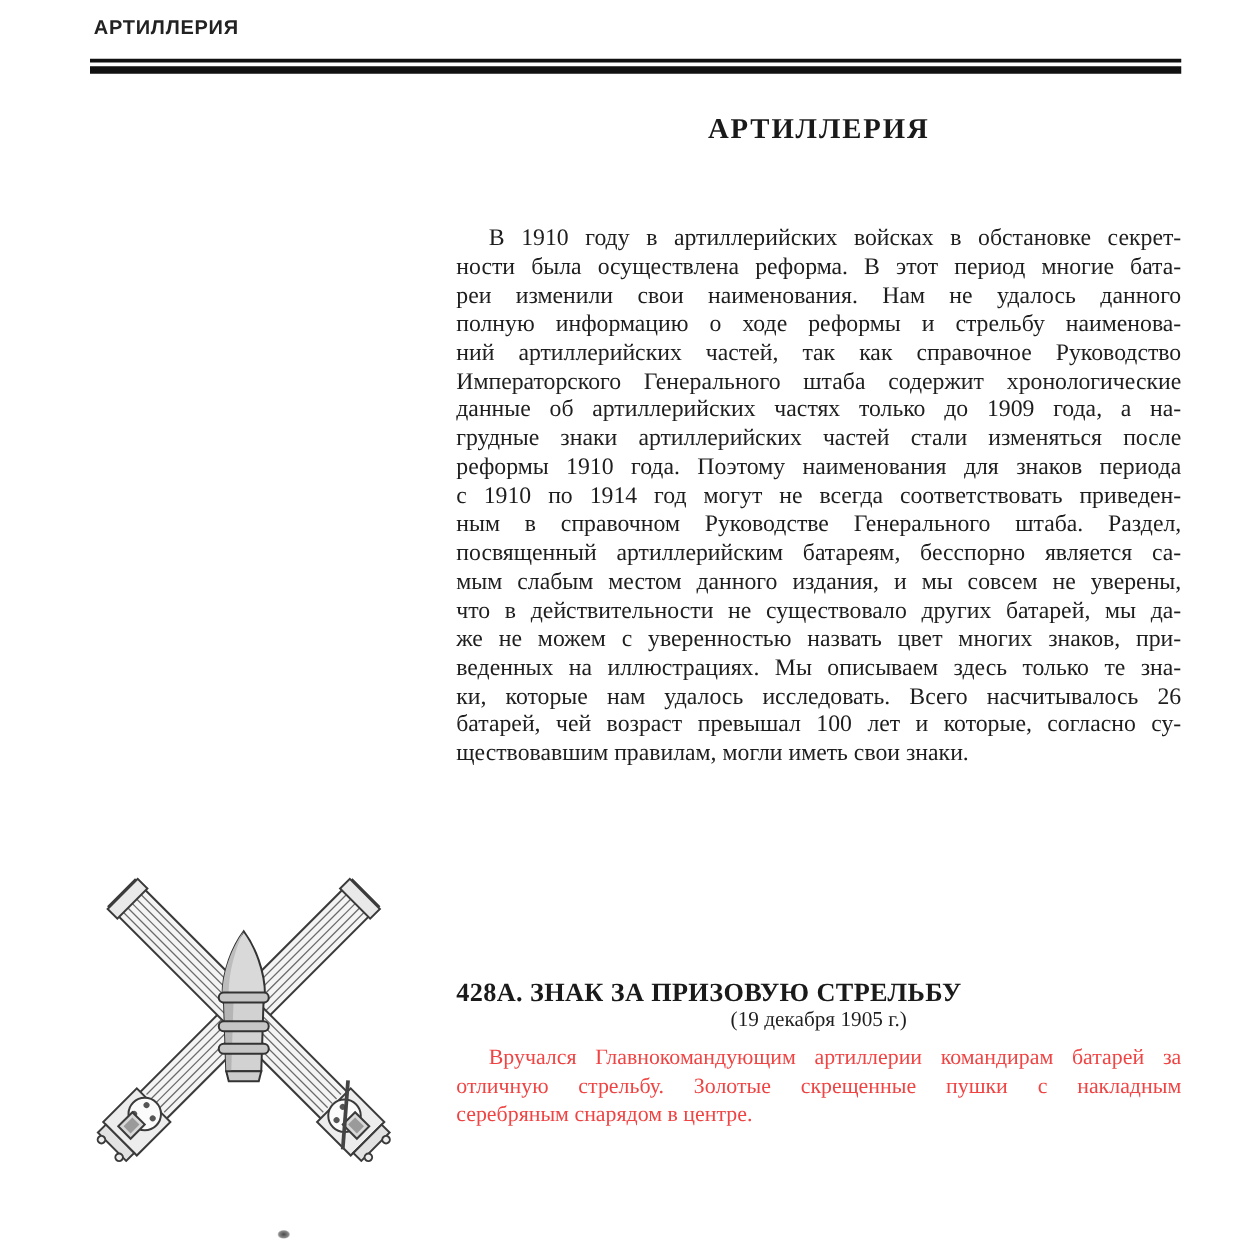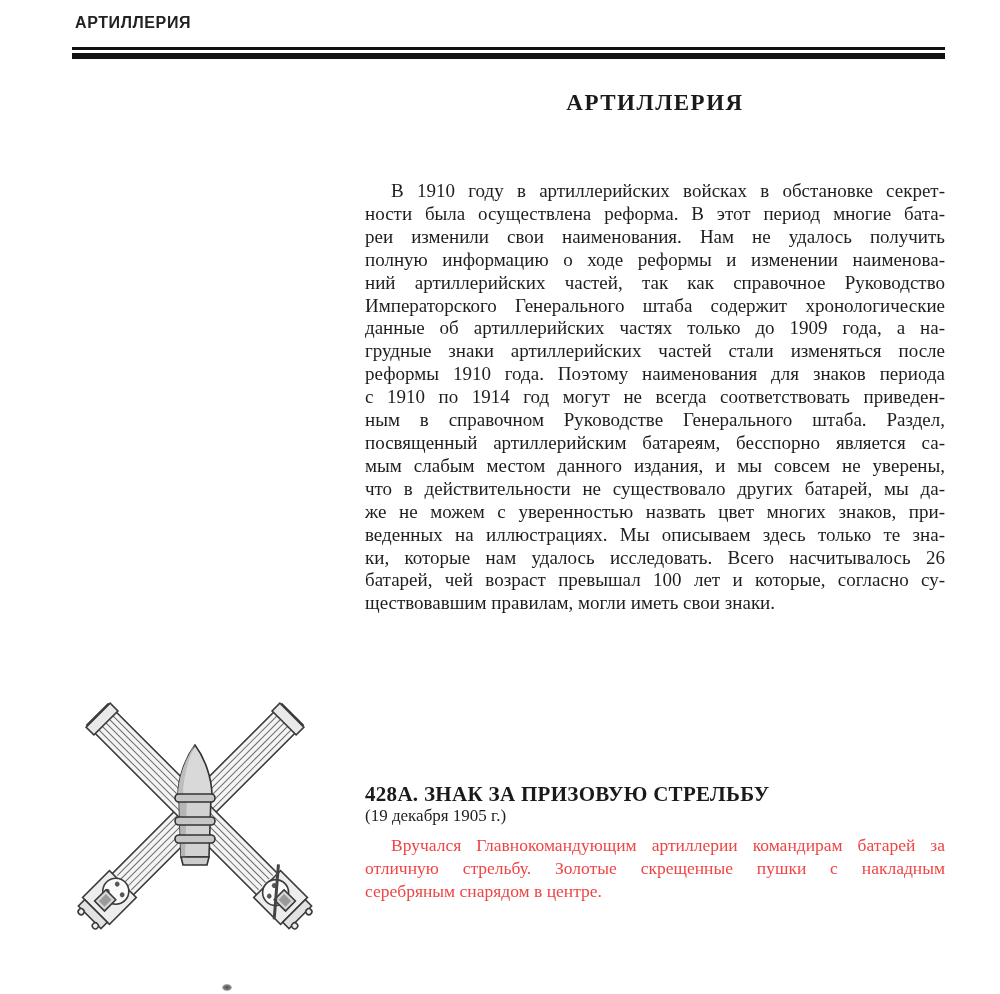--- a/index.html
+++ b/index.html
@@ -92,21 +92,21 @@
     font-weight: bold;
     font-size: 21px;
     letter-spacing: 0.3px;
     color: #1a1a1a;
   }
   .entry-date {
     position: absolute;
     left: 365px;
     top: 806px;
     width: 580px;
-    text-align: left;
+    text-align: center;
     font-size: 17px;
     color: #1e1e1e;
   }
   .entry-desc {
     position: absolute;
     left: 365px;
     top: 834px;
     width: 580px;
     font-size: 17.5px;
     line-height: 23px;
@@ -128,22 +128,22 @@
 
   <div class="running-head">АРТИЛЛЕРИЯ</div>
   <div class="rule-thin"></div>
   <div class="rule-thick"></div>
 
   <h1 class="page-title">АРТИЛЛЕРИЯ</h1>
 
   <div class="intro-block indent-first">
       <div class="tl">В 1910 году в артиллерийских войсках в обстановке секрет-</div>
       <div class="tl">ности была осуществлена реформа. В этот период многие бата-</div>
-      <div class="tl">реи изменили свои наименования. Нам не удалось получить</div>
-      <div class="tl">полную информацию о ходе реформы и изменении наименова-</div>
+      <div class="tl">реи изменили свои наименования. Нам не удалось данного</div>
+      <div class="tl">полную информацию о ходе реформы и стрельбу наименова-</div>
       <div class="tl">ний артиллерийских частей, так как справочное Руководство</div>
       <div class="tl">Императорского Генерального штаба содержит хронологические</div>
       <div class="tl">данные об артиллерийских частях только до 1909 года, а на-</div>
       <div class="tl">грудные знаки артиллерийских частей стали изменяться после</div>
       <div class="tl">реформы 1910 года. Поэтому наименования для знаков периода</div>
       <div class="tl">с 1910 по 1914 год могут не всегда соответствовать приведен-</div>
       <div class="tl">ным в справочном Руководстве Генерального штаба. Раздел,</div>
       <div class="tl">посвященный артиллерийским батареям, бесспорно является са-</div>
       <div class="tl">мым слабым местом данного издания, и мы совсем не уверены,</div>
       <div class="tl">что в действительности не существовало других батарей, мы да-</div>

